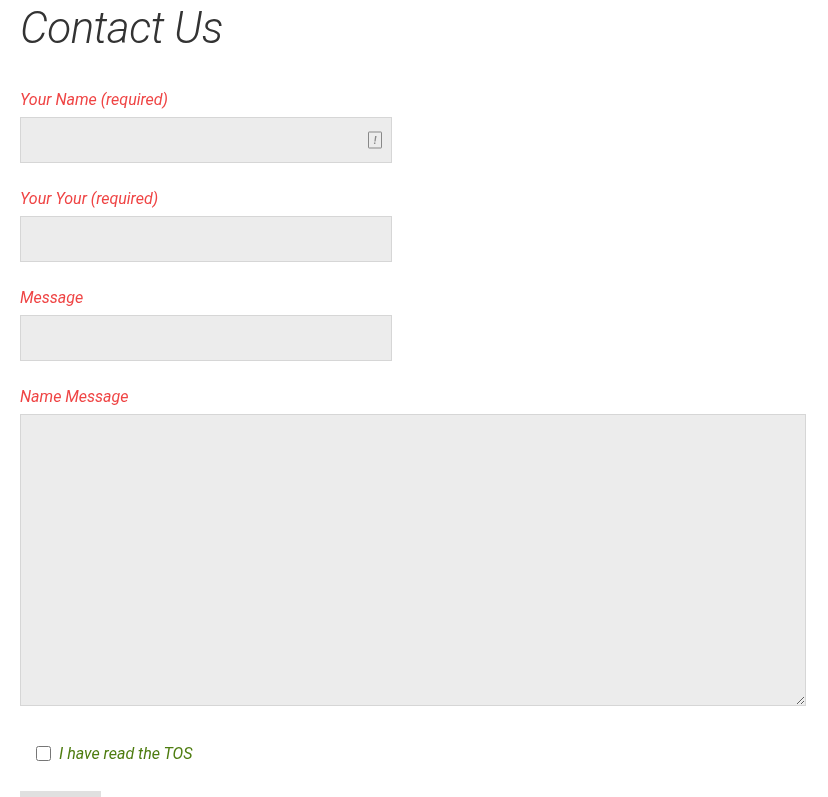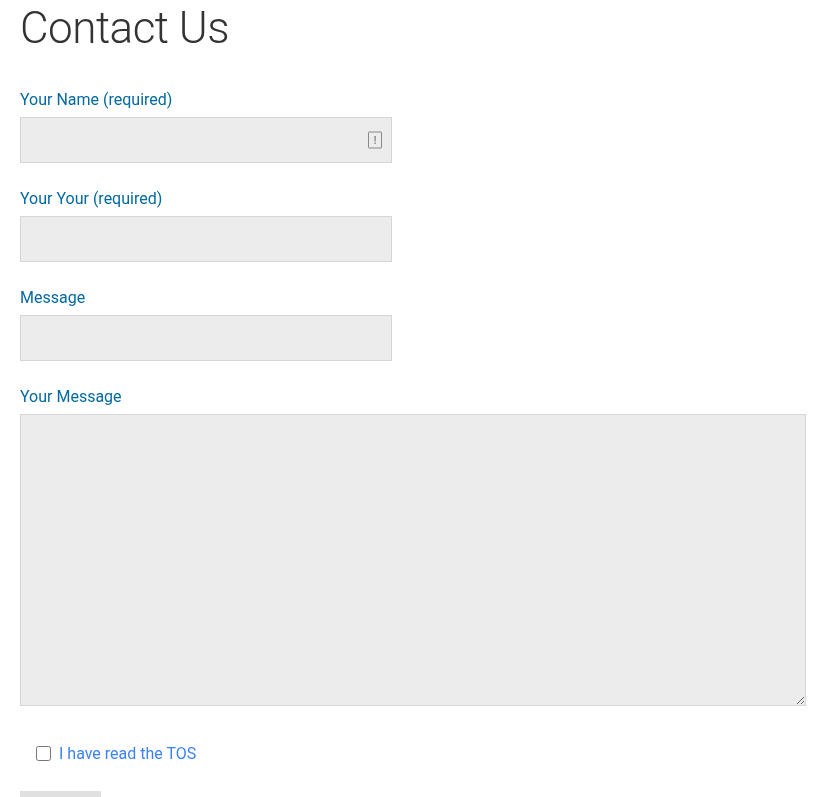--- a/index.html
+++ b/index.html
@@ -1,18 +1,19 @@
 <!DOCTYPE html>
 <html><head>
   <meta charset="utf-8">
   <style>
     * {
       box-sizing: border-box;
       margin: 0;
       padding: 0;
+      font-style: italic;
     }
     body {
       font-family: -apple-system, BlinkMacSystemFont, "Segoe UI", Roboto, "Helvetica Neue", Arial, sans-serif;
       background: #ffffff;
       width: 828px;
       padding: 0 20px 20px 20px;
       color: #666;
     }
     .page-title {
       font-size: 44px;
@@ -21,21 +22,21 @@
       margin-top: 2px;
       margin-bottom: 36px;
       letter-spacing: -0.5px;
     }
     .form-group {
       margin-bottom: 26px;
     }
     .form-label {
       display: block;
       font-size: 16px;
-      color: #0369a1;
+      color: #ef4444;
       margin-bottom: 8px;
       font-weight: 400;
     }
     .text-input {
       width: 372px;
       height: 46px;
       background: #ececec;
       border: 1px solid #d6d6d6;
       padding: 10px 12px;
       font-size: 15px;
@@ -83,21 +84,21 @@
       align-items: center;
     }
     .checkbox-input {
       width: 15px;
       height: 15px;
       margin-right: 8px;
       accent-color: #666;
     }
     .checkbox-label {
       font-size: 16px;
-      color: #3b82f6;
+      color: #4d7c0f;
     }
     .send-button {
       background: #e0e0e0;
       border: none;
       padding: 14px 22px;
       font-size: 15px;
       font-weight: 600;
       color: #333;
       cursor: pointer;
     }
@@ -121,21 +122,21 @@
     <label class="form-label">Your Your (required)</label>
     <input type="text" class="text-input" value="" style="">
   </div>
 
   <div class="form-group">
     <label class="form-label">Message</label>
     <input type="text" class="text-input" value="" style="">
   </div>
 
   <div class="form-group">
-    <label class="form-label">Your Message</label>
+    <label class="form-label">Name Message</label>
     <textarea class="textarea-input" value="" style=""></textarea>
   </div>
 
   <div class="checkbox-row">
     <input type="checkbox" class="checkbox-input" style="">
     <span class="checkbox-label">I have read the TOS</span>
   </div>
 
   <button type="button" class="send-button">Send</button>
 

